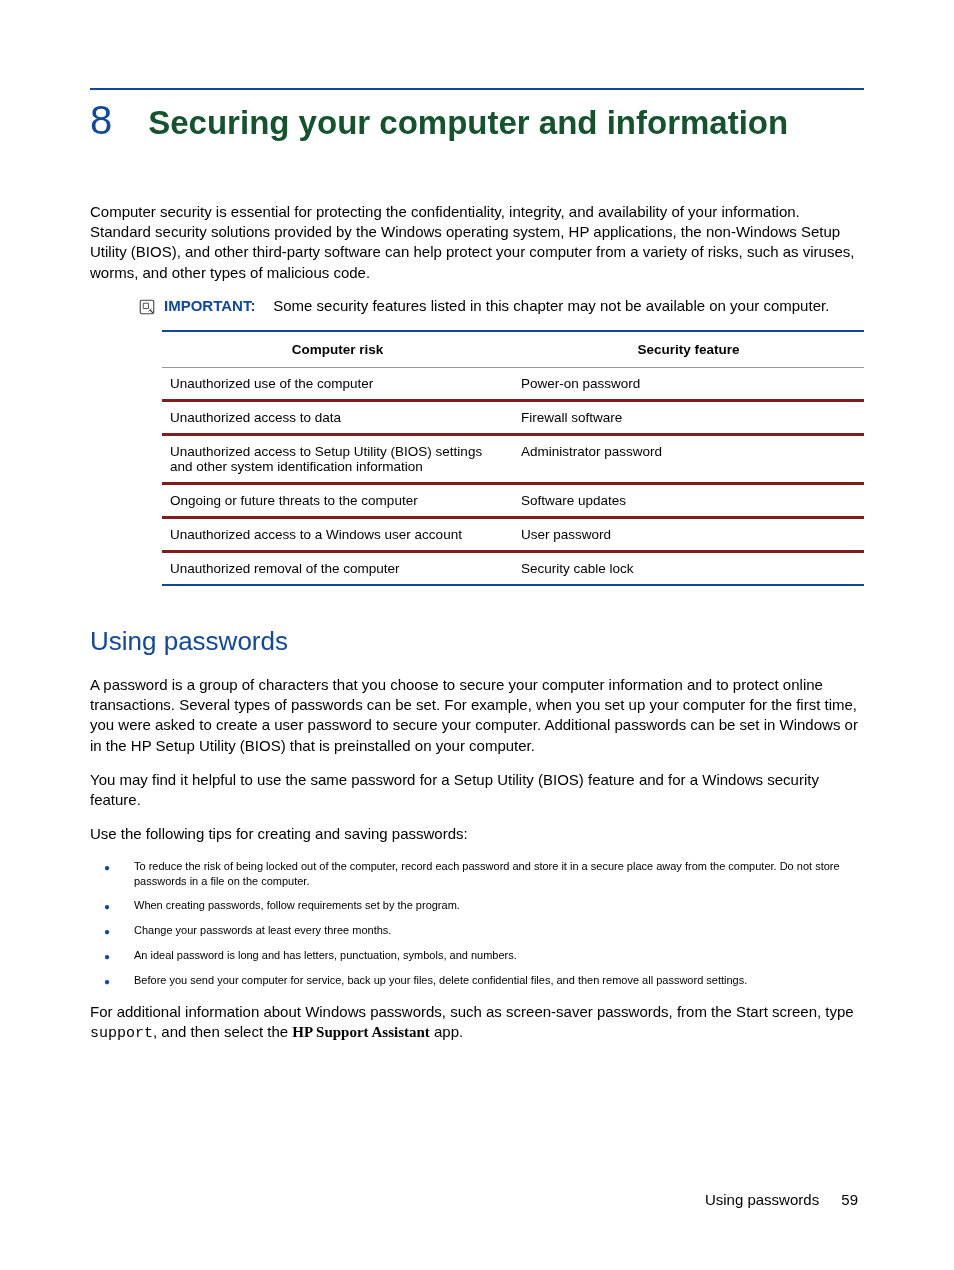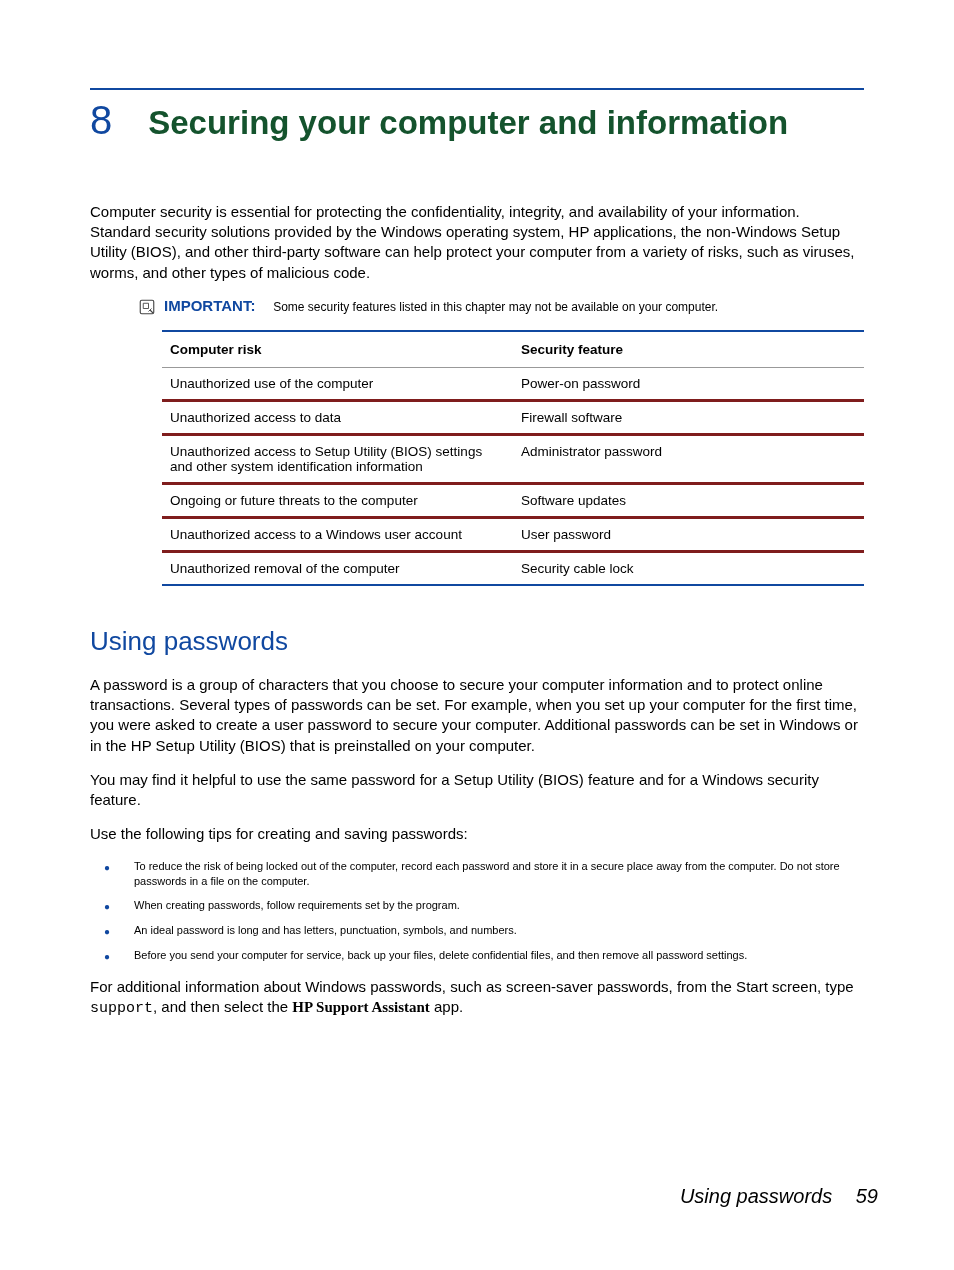--- a/index.html
+++ b/index.html
@@ -59,34 +59,34 @@
     width: 18px;
     height: 18px;
     margin-top: 1px;
   }
   .note-label {
     color: #1048a0;
     font-weight: bold;
     font-size: 15px;
   }
   .note-text {
-    font-size: 12px;
+    font-size: 15px;
   }
   .sec-table {
     margin-left: 72px;
     border-top: 2px solid #1048a0;
     border-bottom: 2px solid #1048a0;
     margin-bottom: 40px;
   }
   .sec-table table {
     width: 100%;
     border-collapse: collapse;
   }
   .sec-table th {
-    text-align: left;
+    text-align: center;
     font-size: 13.5px;
     font-weight: bold;
     padding: 10px 8px 10px 8px;
     border-bottom: 1px solid #999;
   }
   .sec-table td {
     font-size: 13.5px;
     padding: 8px 8px;
     border-bottom: 3px solid #7f1d1d;
     vertical-align: top;
@@ -123,23 +123,22 @@
     line-height: 1.8;
   }
   .mono {
     font-family: "Courier New", Courier, monospace;
     font-size: 15px;
   }
   .bold { font-weight: bold; font-family: Liberation Serif, serif; }
   .footer {
     position: absolute;
     bottom: 62px;
-    right: 76px;
-    font-size: 20px;
-    font-style: italic;
+    right: 96px;
+    font-size: 15px;
   }
   .footer-page {
     margin-left: 18px;
   }
 </style>
 </head>
 <body>
 
 <div class="page">
   <hr class="chapter-rule">
@@ -203,20 +202,21 @@
 
   <h2 class="section-title">Using passwords</h2>
 
   <p class="para body-indent">A password is a group of characters that you choose to secure your computer information and to protect online transactions. Several types of passwords can be set. For example, when you set up your computer for the first time, you were asked to create a user password to secure your computer. Additional passwords can be set in Windows or in the HP Setup Utility (BIOS) that is preinstalled on your computer.</p>
   <p class="para body-indent">You may find it helpful to use the same password for a Setup Utility (BIOS) feature and for a Windows security feature.</p>
   <p class="para body-indent">Use the following tips for creating and saving passwords:</p>
 
   <ul class="bullets body-indent">
     <li>To reduce the risk of being locked out of the computer, record each password and store it in a secure place away from the computer. Do not store passwords in a file on the computer.</li>
     <li>When creating passwords, follow requirements set by the program.</li>
+    <li>Change your passwords at least every three months.</li>
     <li>An ideal password is long and has letters, punctuation, symbols, and numbers.</li>
     <li>Before you send your computer for service, back up your files, delete confidential files, and then remove all password settings.</li>
   </ul>
 
   <p class="para body-indent">
     <span>For additional information about Windows passwords, such as screen-saver passwords, from the Start screen, type </span><span class="mono">support</span><span>, and then select the </span><span class="bold">HP Support Assistant</span><span> app.</span>
   </p>
 
   <div class="footer">
     <span>Using passwords</span>

